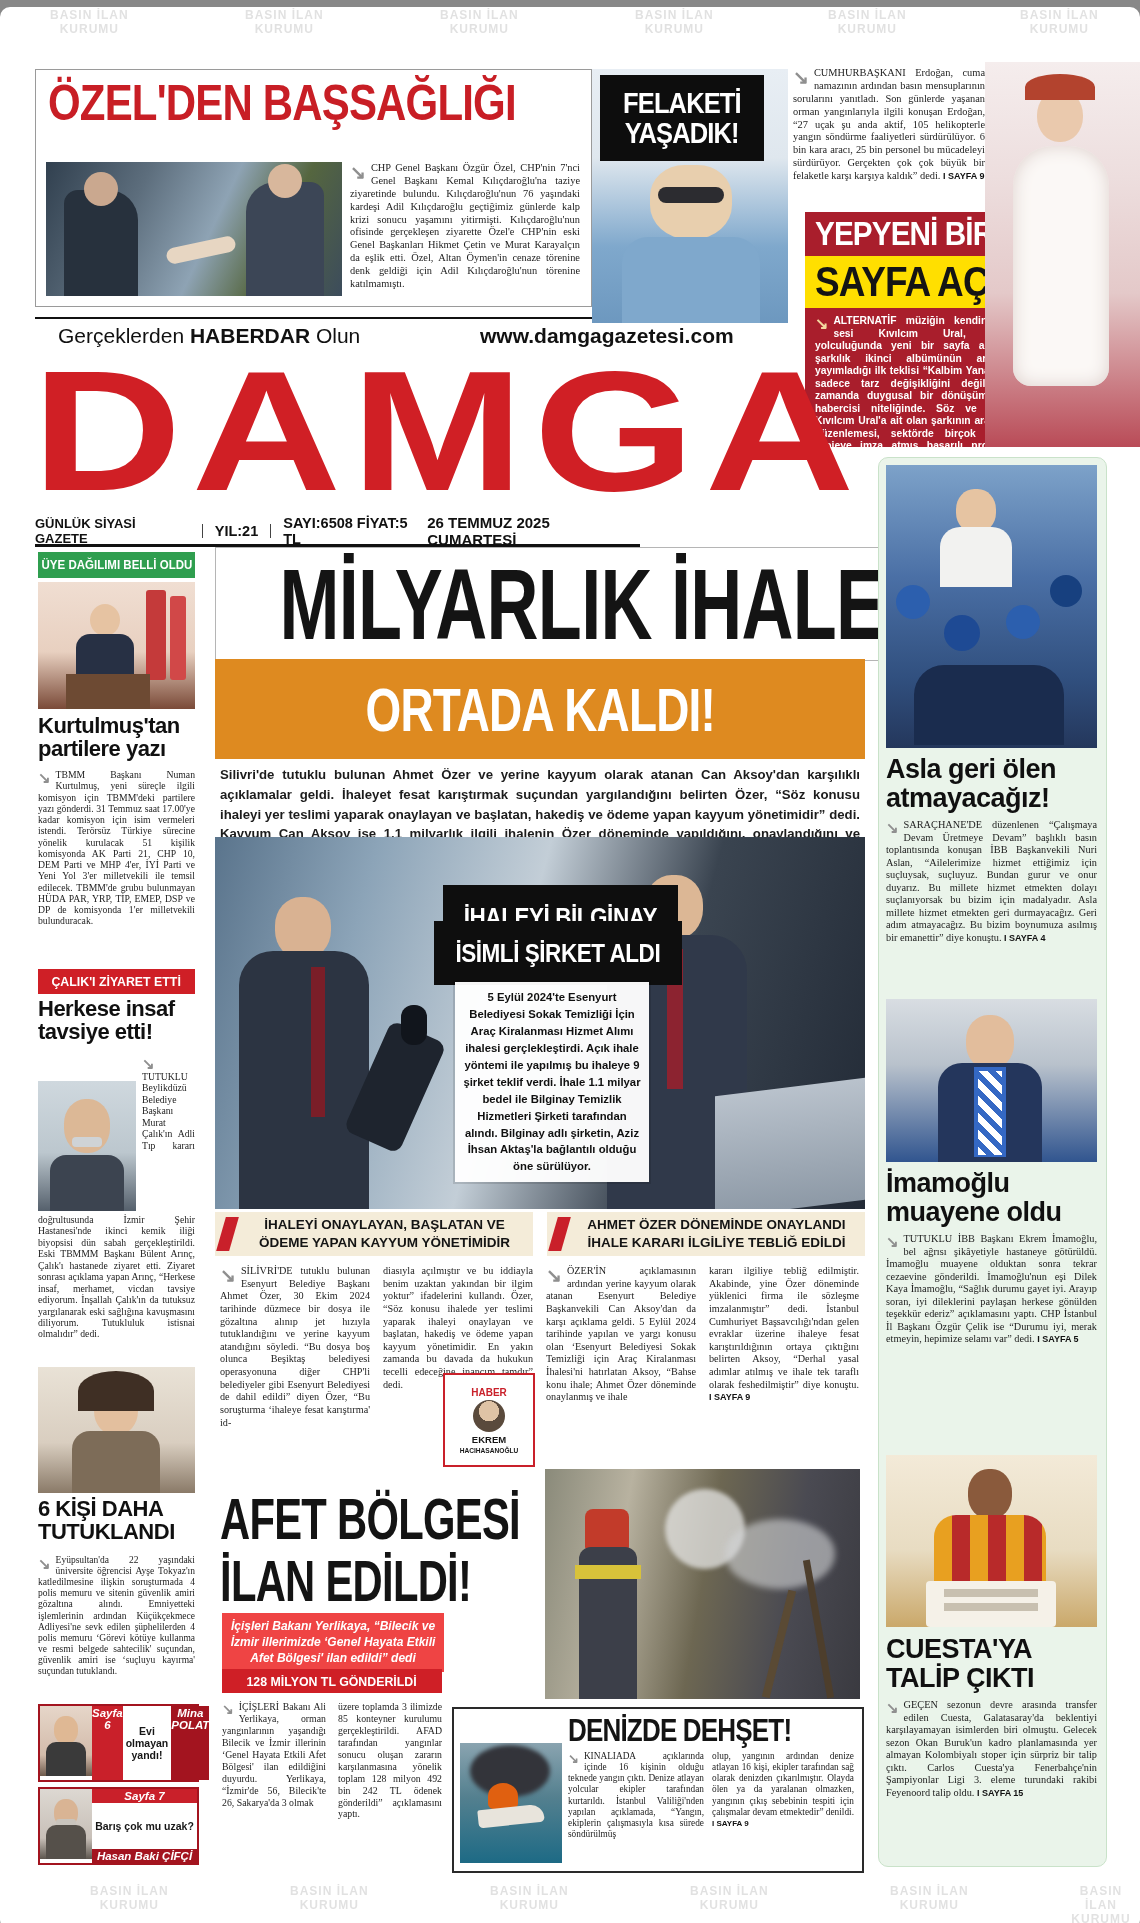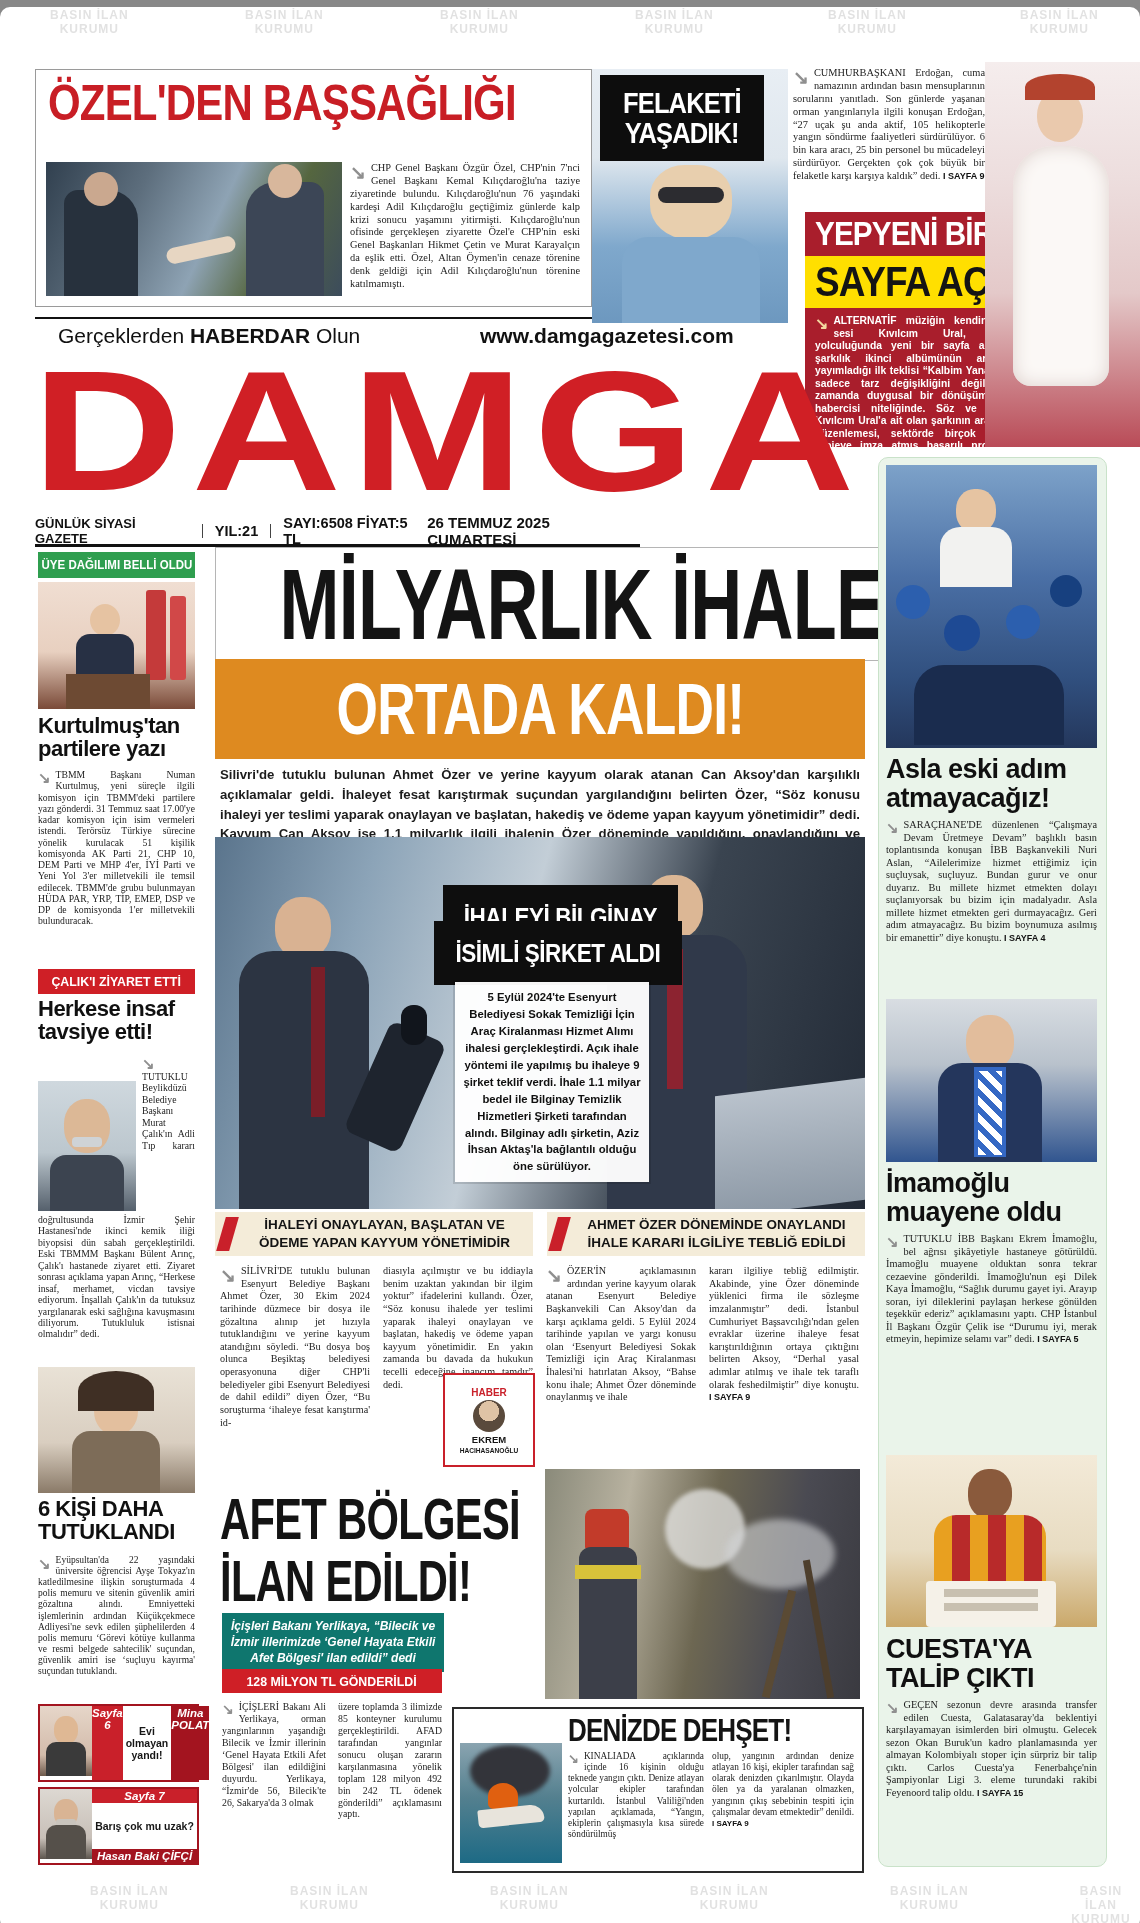--- a/index.html
+++ b/index.html
@@ -21,21 +21,21 @@
   .sideh{font-family:"Liberation Sans",sans-serif;font-weight:800;font-size:26px;line-height:1.06;
          color:#101010;letter-spacing:-0.5px;}
   .wm{position:absolute;font-family:"Liberation Sans",sans-serif;font-weight:bold;color:#b9b9b9;
       opacity:.42;font-size:12px;line-height:1.15;text-align:center;letter-spacing:1px;z-index:0;pointer-events:none;}
   .chip{background:#0e0e0e;color:#fff;font-family:"Liberation Sans",sans-serif;font-weight:900;
         font-size:25px;padding:18px 10px;letter-spacing:-0.5px;}
   .sub-head{background:#f4ecd9;display:flex;align-items:center;font-family:"Liberation Sans",sans-serif;
             font-weight:900;font-size:13.5px;line-height:1.3;color:#141414;text-align:center;}
   .slash{width:13px;height:34px;background:#c9202a;transform:skewX(-16deg);margin:0 8px 0 6px;flex:none;}
   .col{position:absolute;width:150px;}
-  .deck{background:#0f766e;color:#fff;font-family:"Liberation Sans",sans-serif;font-weight:bold;
+  .deck{background:#ef4444;color:#fff;font-family:"Liberation Sans",sans-serif;font-weight:bold;
         font-style:italic;font-size:12px;line-height:1.35;text-align:center;padding:5px 4px;}
   .sayfa-box{position:absolute;left:38px;width:157px;height:74px;border:2px solid #a3141f;background:#fff;display:flex;}
   .sayfa-tab{background:#c9202a;color:#fff;font-family:"Liberation Sans",sans-serif;font-weight:bold;
              font-style:italic;font-size:11.5px;text-align:center;padding:1px 0;}
   .z1{z-index:1;} .z2{z-index:2;} .z3{z-index:3;}
 </style>
 </head>
 <body>
 
 <div id="page">
@@ -179,21 +179,21 @@
           <span>Barış çok mu uzak?</span>
         </div>
       <div class="sayfa-tab" style="background:#a3141f;"><span>Hasan Baki ÇİFÇİ</span></div>
     </div>
   </div>
 
   <div class="abs z1" style="left:215px;top:540px;width:650px;height:112px;border:1px solid #b5b5b5;display:flex;align-items:center;justify-content:center;background:#fff;padding-left:40px;">
     <span class="hl" style="font-size:100px;color:#141414;"><span class="cxc" style="transform:scaleX(0.72);">MİLYARLIK İHALE</span></span>
   </div>
   <div class="abs z1" style="left:215px;top:652px;width:650px;height:100px;background:#de8a20;display:flex;align-items:center;justify-content:center;">
-    <span class="hl" style="font-size:72px;color:#fff;"><span class="cxc" style="transform:scaleX(0.74);">ORTADA KALDI!</span></span>
+    <span class="hl" style="font-size:62px;color:#fff;"><span class="cxc" style="transform:scaleX(0.74);">ORTADA KALDI!</span></span>
   </div>
   <div class="abs sans z1" style="left:220px;top:758px;width:640px;height:64px;font-weight:bold;font-size:13.2px;line-height:1.5;text-align:justify;color:#1c1c1c;">
     <span>Silivri'de tutuklu bulunan Ahmet Özer ve yerine kayyum olarak atanan Can Aksoy'dan karşılıklı açıklamalar geldi. İhaleyet fesat karıştırmak suçundan yargılandığını belirten Özer, “Söz konusu ihaleyi yer teslimi yaparak onaylayan ve başlatan, hakediş ve ödeme yapan kayyum yönetimidir” dedi. Kayyum Can Aksoy ise 1.1 milyarlık ilgili ihalenin Özer döneminde yapıldığını, onaylandığını ve sözleşme imzalandığını ifade etti</span>
   </div>
   <div class="photo z1" style="left:215px;top:830px;width:650px;height:372px;background:linear-gradient(105deg,#5a748c 0%,#8ca4b8 22%,#c3ced7 45%,#3a4450 68%,#222a36 100%);">
     <div class="sil" style="left:60px;top:60px;width:56px;height:62px;background:#d9b292;border-radius:46%;"></div>
     <div class="sil" style="left:24px;top:114px;width:130px;height:258px;background:#2c3442;border-radius:34px 34px 0 0;"></div>
     <div class="sil" style="left:96px;top:130px;width:14px;height:150px;background:#7a1e28;"></div>
     <div class="sil" style="left:150px;top:190px;width:60px;height:120px;background:#1e242e;transform:rotate(24deg);border-radius:10px;"></div>
     <div class="sil" style="left:186px;top:168px;width:26px;height:40px;background:#11151c;border-radius:12px;"></div>
@@ -287,21 +287,21 @@
 
   <div class="photo z2" style="left:886px;top:458px;width:211px;height:283px;background:linear-gradient(180deg,#7da2c9 0%,#4a6fa5 40%,#31507f 75%,#24375c 100%);">
     <div class="sil" style="left:70px;top:24px;width:40px;height:44px;background:#e6c4a2;border-radius:46%;"></div>
     <div class="sil" style="left:54px;top:62px;width:72px;height:60px;background:#f2f2f0;border-radius:20px 20px 0 0;"></div>
     <div class="sil" style="left:10px;top:120px;width:34px;height:34px;background:#2c5fae;border-radius:50%;"></div>
     <div class="sil" style="left:58px;top:150px;width:36px;height:36px;background:#1e4a94;border-radius:50%;"></div>
     <div class="sil" style="left:120px;top:140px;width:34px;height:34px;background:#2c5fae;border-radius:50%;"></div>
     <div class="sil" style="left:164px;top:110px;width:32px;height:32px;background:#17407f;border-radius:50%;"></div>
     <div class="sil" style="left:28px;top:200px;width:150px;height:80px;background:#1a2c4e;border-radius:30px 30px 0 0;"></div>
   </div>
-  <div class="abs sideh z2" style="left:886px;top:748px;width:211px;font-size:27px;"><span>Asla eski adım atmayacağız!</span></div>
+  <div class="abs sideh z2" style="left:886px;top:748px;width:211px;font-size:27px;"><span>Asla geri ölen atmayacağız!</span></div>
   <div class="abs body-txt z2" style="left:886px;top:812px;width:211px;height:172px;font-size:10.3px;line-height:1.22;">
     <span class="arrow" style="font-size:15px;">↘</span><span>SARAÇHANE'DE düzenlenen “Çalışmaya Devam Üretmeye Devam” başlıklı basın toplantısında konuşan İBB Başkanvekili Nuri Aslan, “Ailelerimize hizmet ettiğimiz için suçluysak, suçluyuz. Bundan gurur ve onur duyarız. Bu millete hizmet etmekten dolayı suçlanıyorsak bu bizim için madalyadır. Asla millete hizmet etmekten geri durmayacağız. Geri adım atmayacağız. Bu bizim boynumuza asılmış bir emanettir” diye konuştu.</span> <b class="pref">I SAYFA 4</b>
   </div>
 
   <div class="photo z2" style="left:886px;top:992px;width:211px;height:163px;background:linear-gradient(180deg,#d8dde2 0%,#b9c2cc 40%,#31558f 100%);">
     <div class="sil" style="left:80px;top:16px;width:48px;height:54px;background:#e2bd9c;border-radius:46%;"></div>
     <div class="sil" style="left:52px;top:64px;width:104px;height:100px;background:#24365c;border-radius:24px 24px 0 0;"></div>
     <div class="sil" style="left:88px;top:68px;width:32px;height:90px;background:#3468c4;"></div>
     <div class="sil" style="left:92px;top:72px;width:24px;height:84px;background:repeating-linear-gradient(45deg,#fff 0 6px,#3468c4 6px 12px);"></div>
   </div>

